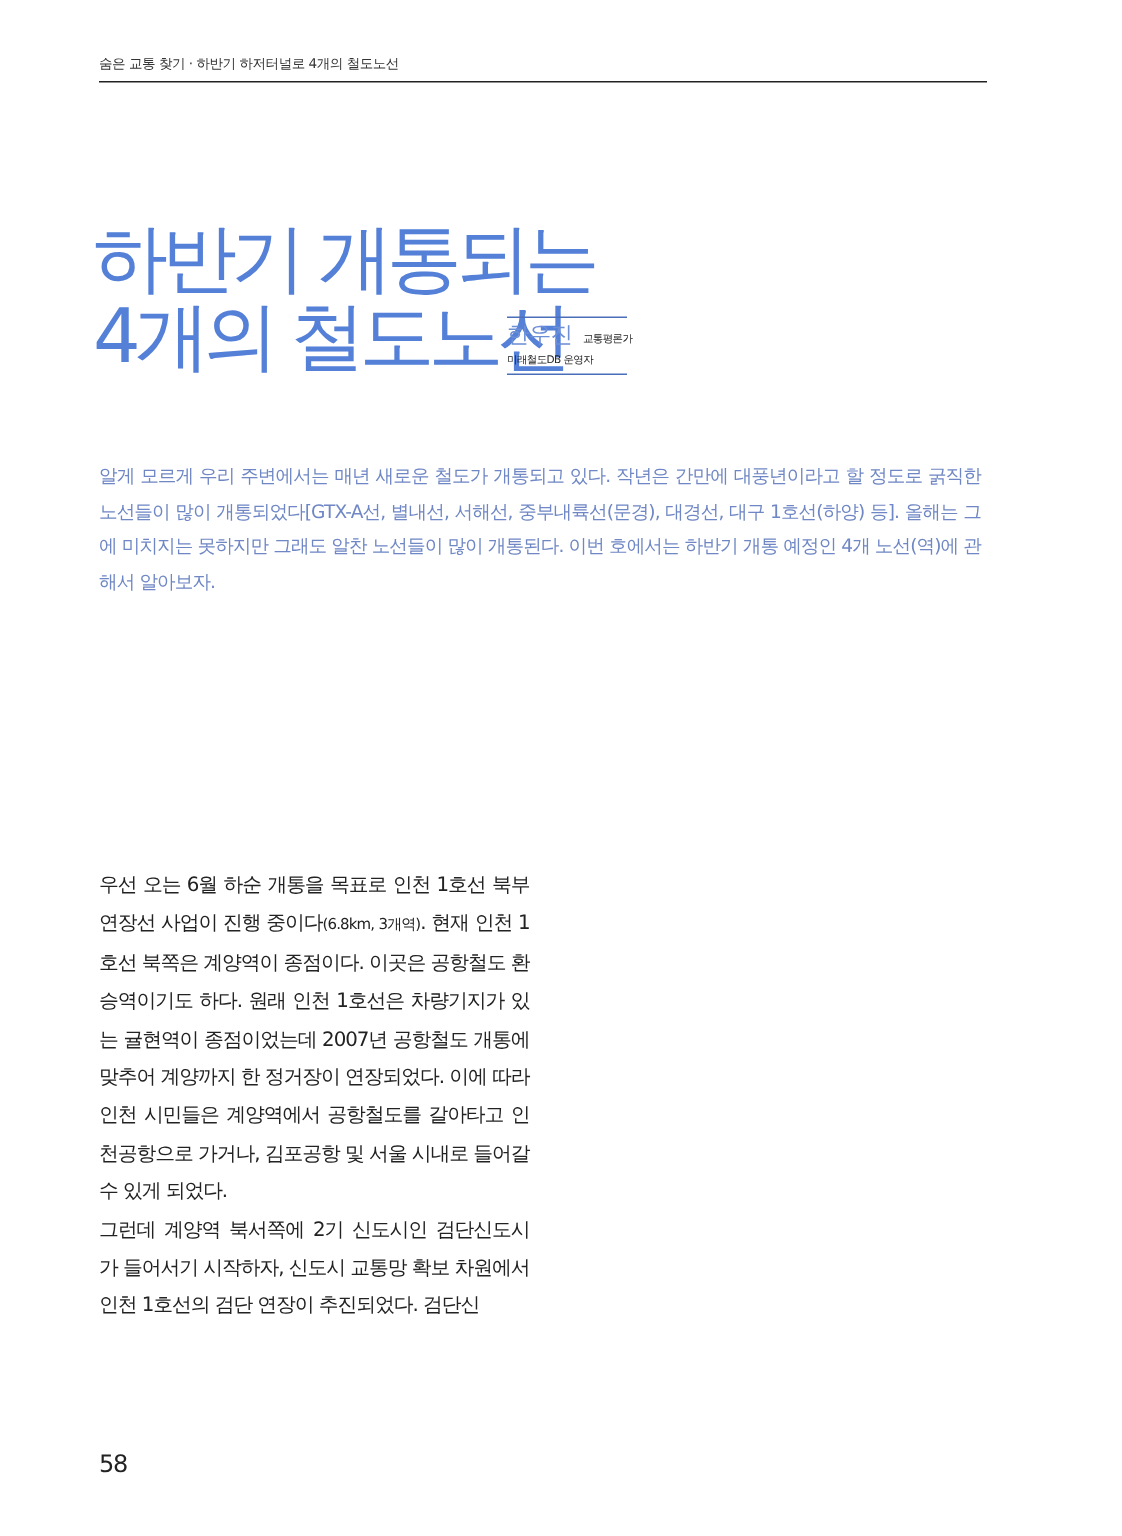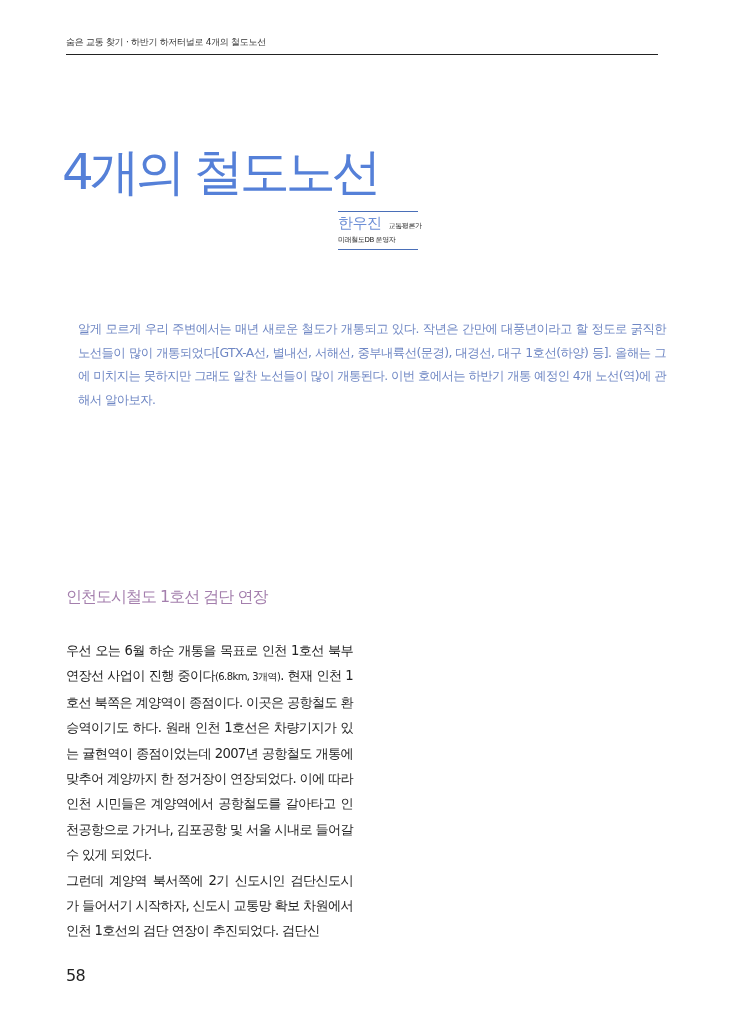--- a/index.html
+++ b/index.html
@@ -79,21 +79,21 @@
       font-size: 7px;
       letter-spacing: -0.4px;
       white-space: nowrap;
       line-height: 13px;
     }
     .lead {
       position: absolute;
       left: 66px;
       top: 305px;
       width: 588px;
-      margin: 12px;
+      margin: 0;
       color: #6f87c4;
       font-size: 12.4px;
       line-height: 23.5px;
       letter-spacing: -0.6px;
       text-align: justify;
     }
     .col {
       position: absolute;
       top: 578px;
       width: 287px;
@@ -139,35 +139,35 @@
       letter-spacing: -0.8px;
     }
   </style>
 </head>
 <body>
 
 <div class="running-header">숨은 교통 찾기 · 하반기 하저터널로 4개의 철도노선</div>
 <div class="header-rule"></div>
 
 <h1 class="title">
+  <span class="line">하반기 개통되는</span>
   <span class="line">4개의 철도노선</span>
 </h1>
 
 <div class="author-box">
   <div class="row1">
     <span class="author-name">한우진</span>
     <span class="author-role">교통평론가</span>
   </div>
   <div class="author-org">미래철도DB 운영자</div>
 </div>
 
 <p class="lead">알게 모르게 우리 주변에서는 매년 새로운 철도가 개통되고 있다. 작년은 간만에 대풍년이라고 할 정도로 굵직한 노선들이 많이 개통되었다[GTX-A선, 별내선, 서해선, 중부내륙선(문경), 대경선, 대구 1호선(하양) 등]. 올해는 그에 미치지는 못하지만 그래도 알찬 노선들이 많이 개통된다. 이번 호에서는 하반기 개통 예정인 4개 노선(역)에 관해서 알아보자.</p>
 
 <div class="col col-left">
-  <h2 class="section-heading">인천도시철도 1호선 검단 연장</h2>
   <p class="body-text"><span>우선 오는 6월 하순 개통을 목표로 인천 1호선 북부 연장선 사업이 진행 중이다</span><span class="small">(6.8km, 3개역)</span><span>. 현재 인천 1호선 북쪽은 계양역이 종점이다. 이곳은 공항철도 환승역이기도 하다. 원래 인천 1호선은 차량기지가 있는 귤현역이 종점이었는데 2007년 공항철도 개통에 맞추어 계양까지 한 정거장이 연장되었다. 이에 따라 인천 시민들은 계양역에서 공항철도를 갈아타고 인천공항으로 가거나, 김포공항 및 서울 시내로 들어갈 수 있게 되었다.</span></p>
   <p class="body-text">그런데 계양역 북서쪽에 2기 신도시인 검단신도시가 들어서기 시작하자, 신도시 교통망 확보 차원에서 인천 1호선의 검단 연장이 추진되었다. 검단신</p>
 </div>
 
 <div class="col col-right">
 </div>
 
 <div class="page-number">58</div>
 
 </body></html>

